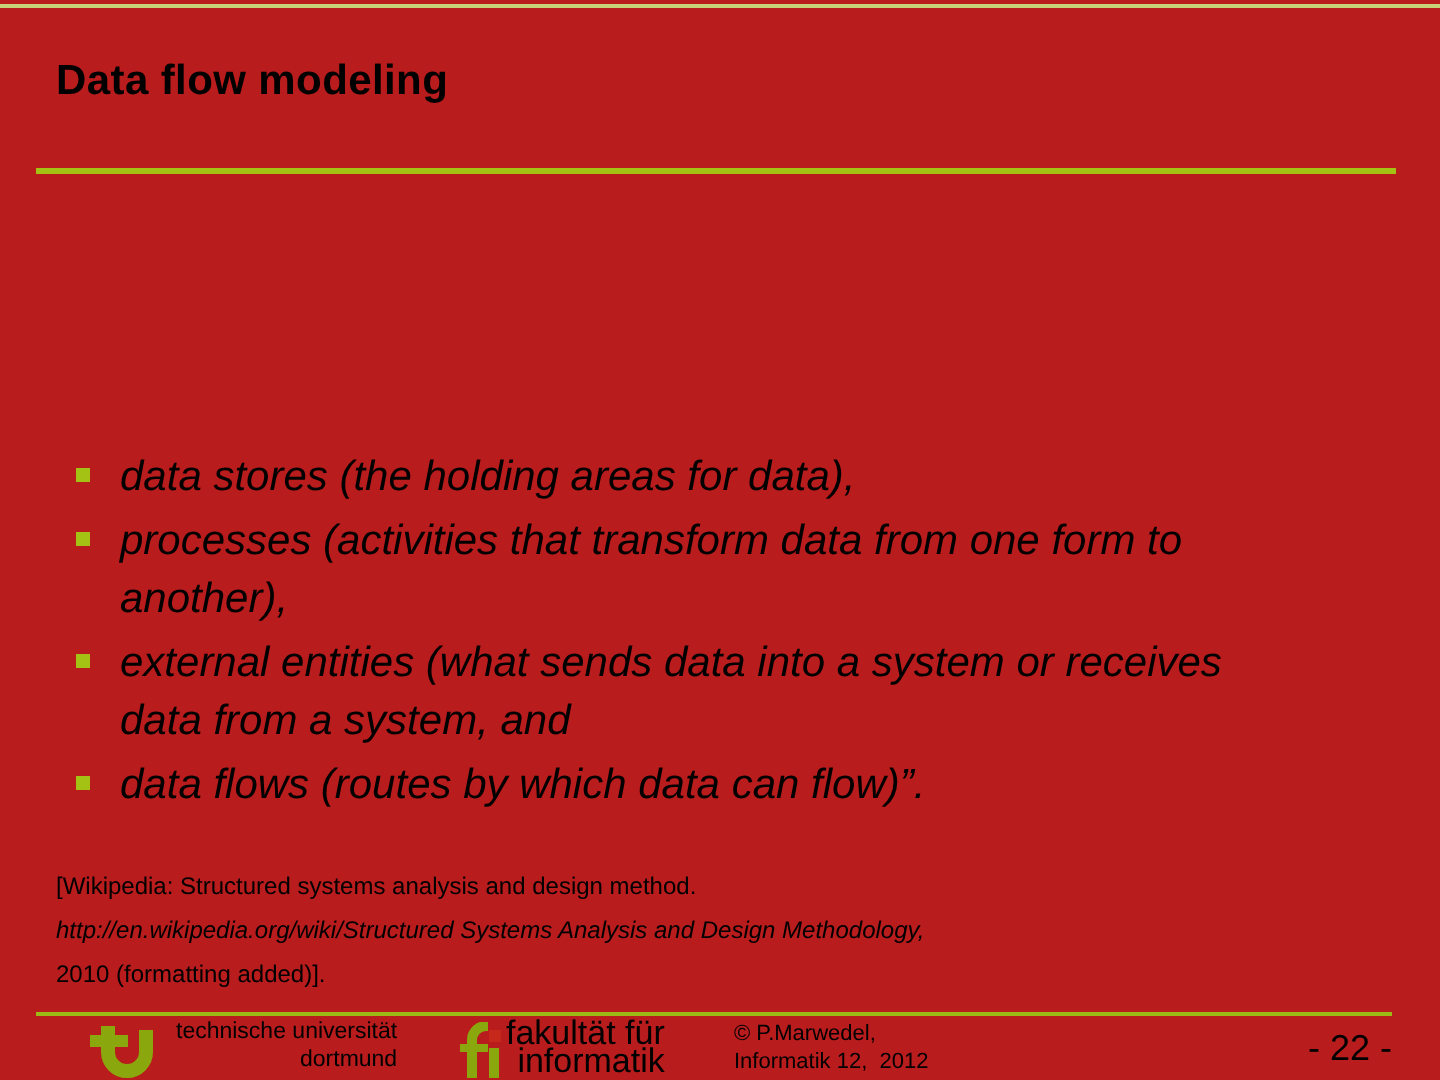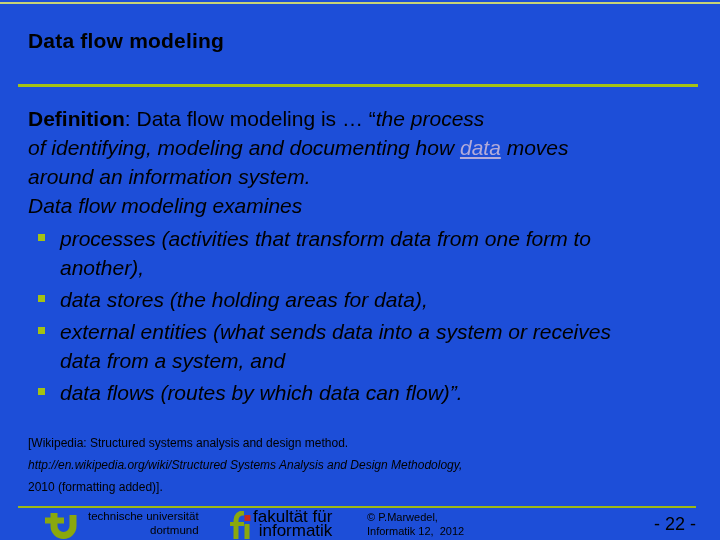--- a/index.html
+++ b/index.html
@@ -1,17 +1,17 @@
 <!DOCTYPE html>
 <html><head>
 <meta charset="utf-8">
 <style>
   html,body { margin:0; padding:0; }
   .slide {
-    position:relative; width:720px; height:540px; background:#1d4ed8;
+    position:relative; width:720px; height:540px; background:#b91c1c;
     font-family:"Liberation Sans", sans-serif; color:#000; overflow:hidden;
   }
   .top-line { position:absolute; left:0; top:2px; width:720px; height:2px; background:#c6d377; }
   .title { position:absolute; left:28px; top:29px; margin:0; font-size:21px; font-weight:700; letter-spacing:0.2px; }
   .title-rule { position:absolute; left:18px; top:84px; width:680px; height:3px; background:#a4c213; }
 
   .body-text { position:absolute; left:28px; top:104px; width:676px; font-size:21px; line-height:29px; }
   .body-text i { font-style:italic; }
   .datalink { color:#b3abd9; text-decoration:underline; }
 
@@ -35,31 +35,29 @@
 </head>
 <body>
 
 <div class="slide">
 
   <div class="top-line"></div>
 
   <h1 class="title">Data flow modeling</h1>
   <div class="title-rule"></div>
 
-  <div class="body-text"><b>Definition</b><span>: Data flow modeling is … “</span><i>the process</i><br><i>of identifying, modeling and documenting how </i><a class="datalink" href="#"><i>data</i></a><i> moves</i><br><i>around an information system.</i><br><i>Data flow modeling examines</i>
-  </div>
 
   <ul class="bullets">
     <li>
       <span class="sq"></span>
-      <span>processes (activities that transform data from one form to<br>another),</span>
+      <span>data stores (the holding areas for data),</span>
     </li>
     <li>
       <span class="sq"></span>
-      <span>data stores (the holding areas for data),</span>
+      <span>processes (activities that transform data from one form to<br>another),</span>
     </li>
     <li>
       <span class="sq"></span>
       <span>external entities (what sends data into a system or receives<br>data from a system, and</span>
     </li>
     <li>
       <span class="sq"></span>
       <span>data flows (routes by which data can flow)”.</span>
     </li>
   </ul>

